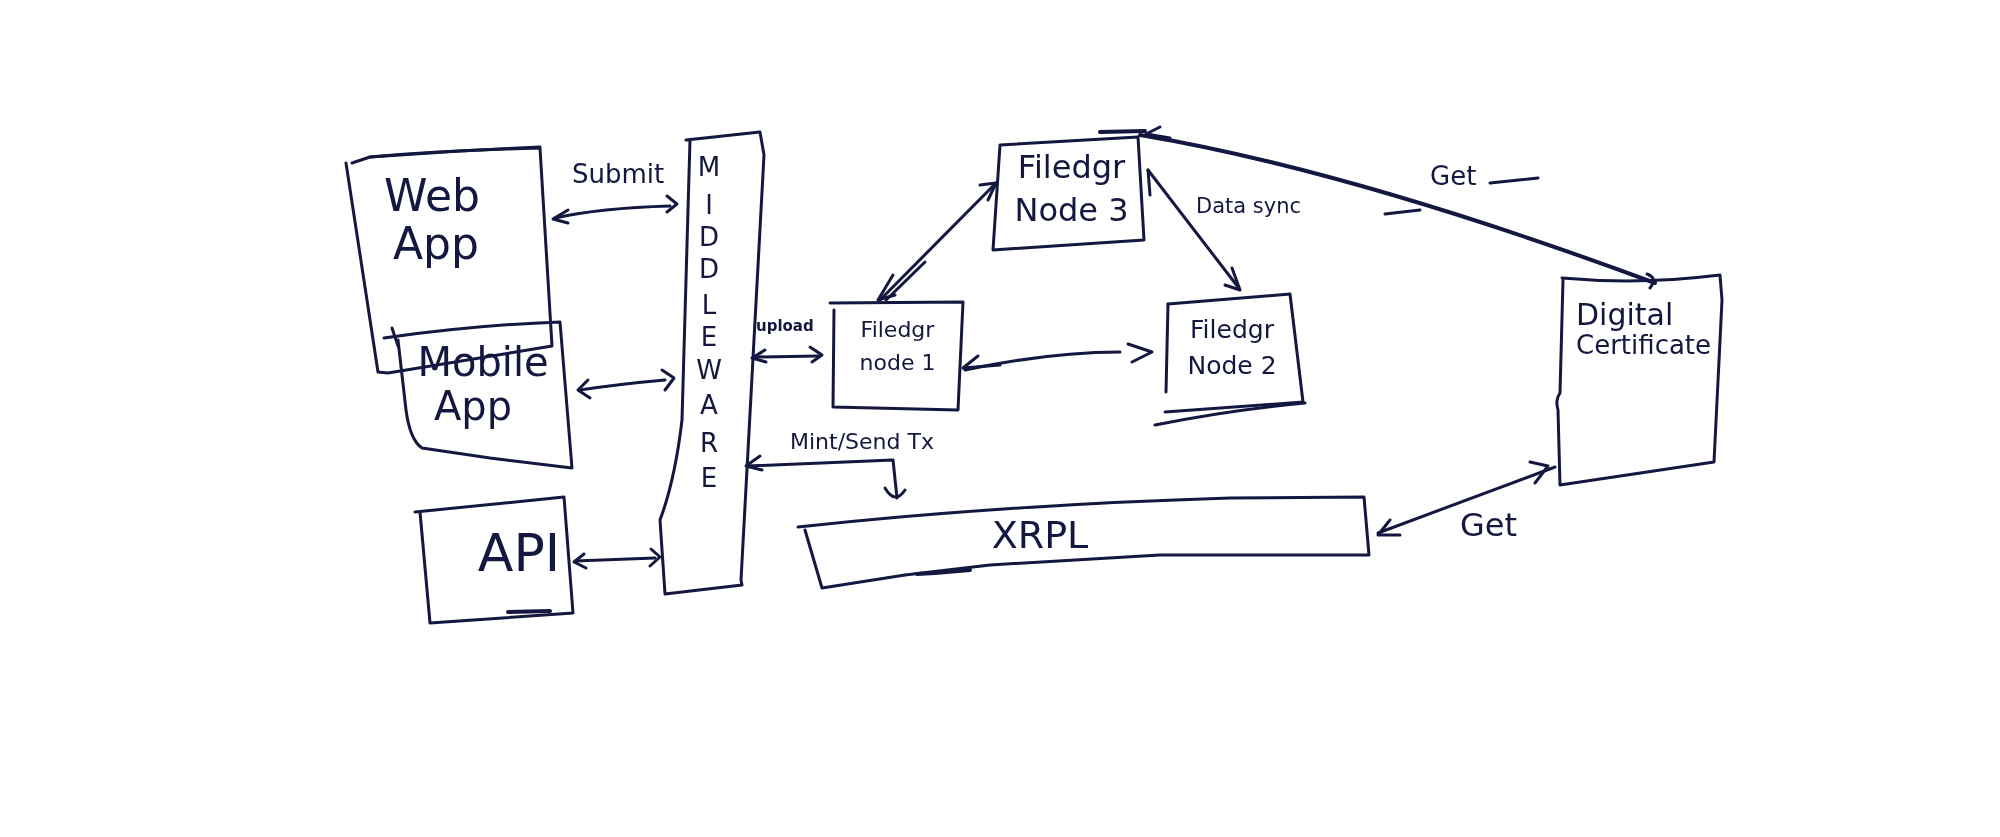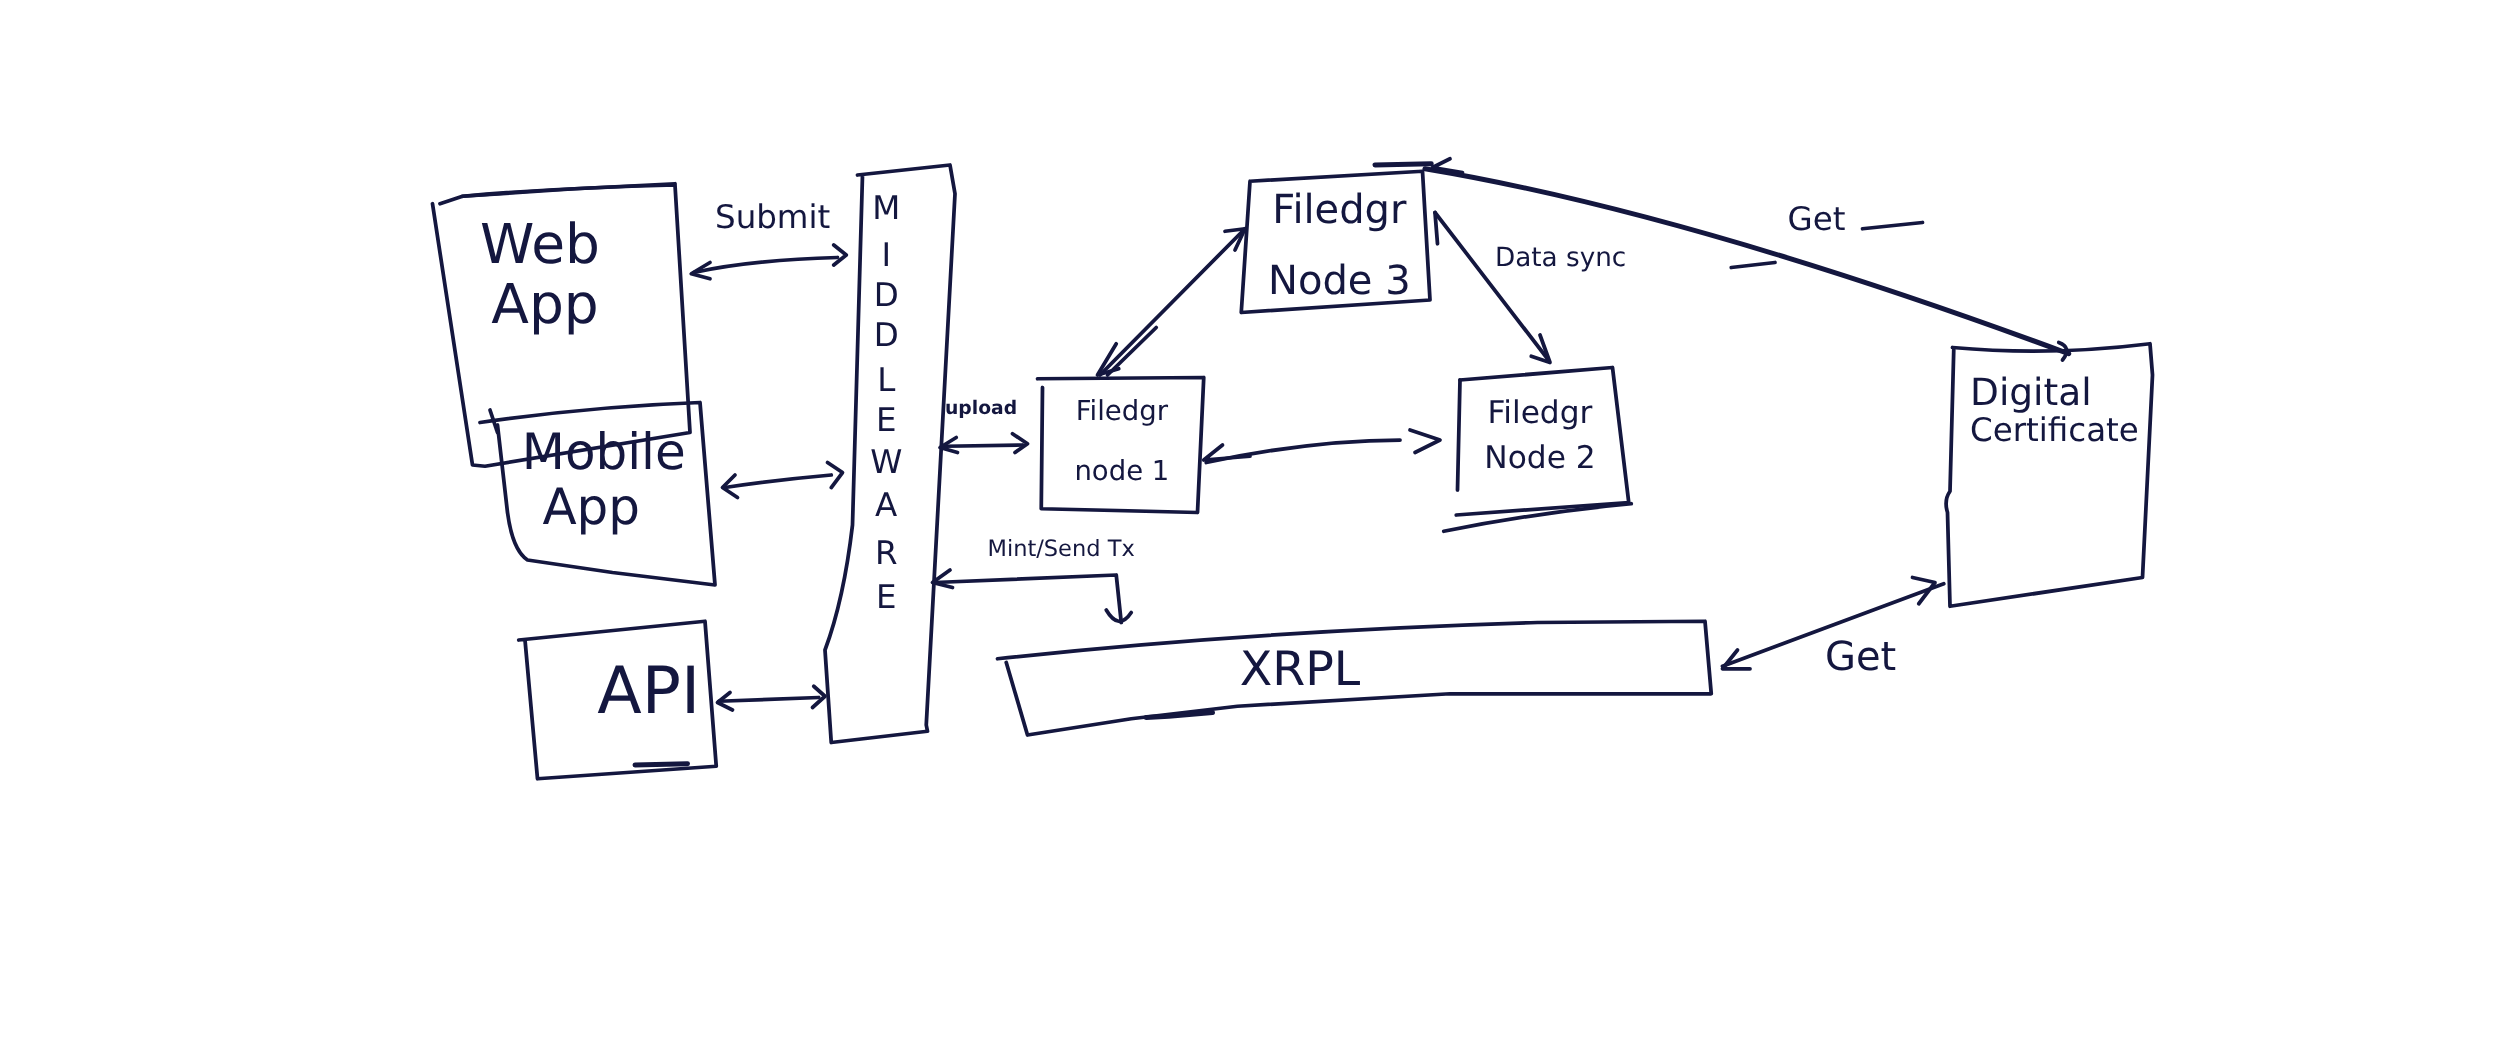--- a/index.html
+++ b/index.html
@@ -141,40 +141,40 @@
   <span class="mw-letter" style="left:694px;top:290px;">L</span>
   <span class="mw-letter" style="left:694px;top:322px;">E</span>
   <span class="mw-letter" style="left:694px;top:355px;">W</span>
   <span class="mw-letter" style="left:694px;top:390px;">A</span>
   <span class="mw-letter" style="left:694px;top:428px;">R</span>
   <span class="mw-letter" style="left:694px;top:463px;">E</span>
 </div>
 
 <div class="lbl box-text" style="left:840px;top:318px;font-size:22px;width:115px;">
   <div>Filedgr</div>
-  <div style="margin-top:24px;text-align:center;">node 1</div>
+  <div style="margin-top:9px;text-align:center;">node 1</div>
 </div>
 
 <div class="lbl box-text" style="left:1172px;top:316px;font-size:25px;width:120px;">
   <div>Filedgr</div>
   <div style="margin-top:8px;">Node 2</div>
 </div>
 
 <div class="lbl box-text" style="left:1004px;top:150px;font-size:32px;width:135px;">
   <div>Filedgr</div>
-  <div style="margin-top:22px;">Node 3</div>
+  <div style="margin-top:8px;">Node 3</div>
 </div>
 
 <div class="lbl box-text" style="left:970px;top:515px;font-size:38px;width:140px;">
   <div>XRPL</div>
 </div>
 
 <div class="lbl box-text" style="left:1570px;top:298px;font-size:30px;width:150px;">
   <div style="text-align:left;padding-left:6px;">Digital</div>
   <div style="font-size:26px;text-align:left;padding-left:6px;">Certificate</div>
 </div>
 
 <div class="lbl" style="left:572px;top:160px;font-size:26px;">Submit</div>
 <div class="lbl" style="left:756px;top:318px;font-size:15px;font-weight:bold;">upload</div>
 <div class="lbl" style="left:1196px;top:195px;font-size:21px;">Data sync</div>
-<div class="lbl" style="left:790px;top:430px;font-size:18px;">Mint/Send Tx</div>
+<div class="lbl" style="left:790px;top:430px;font-size:22px;">Mint/Send Tx</div>
 <div class="lbl" style="left:1430px;top:162px;font-size:26px;">Get</div>
 <div class="lbl" style="left:1460px;top:508px;font-size:32px;">Get</div>
 
 </body></html>

